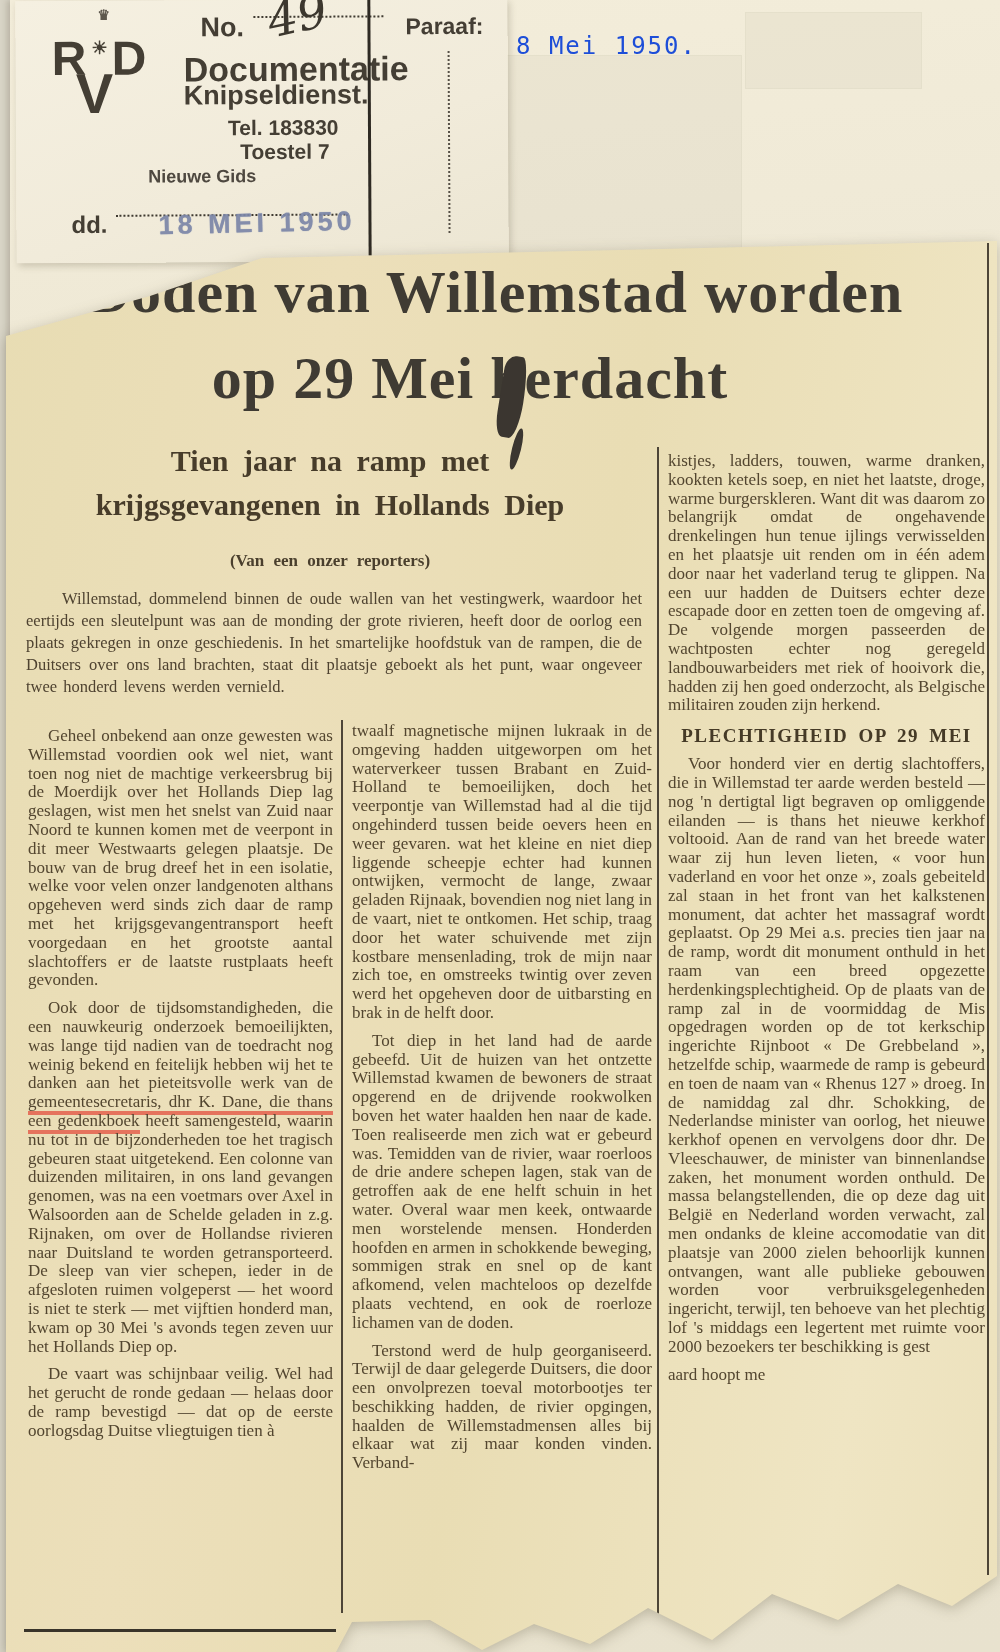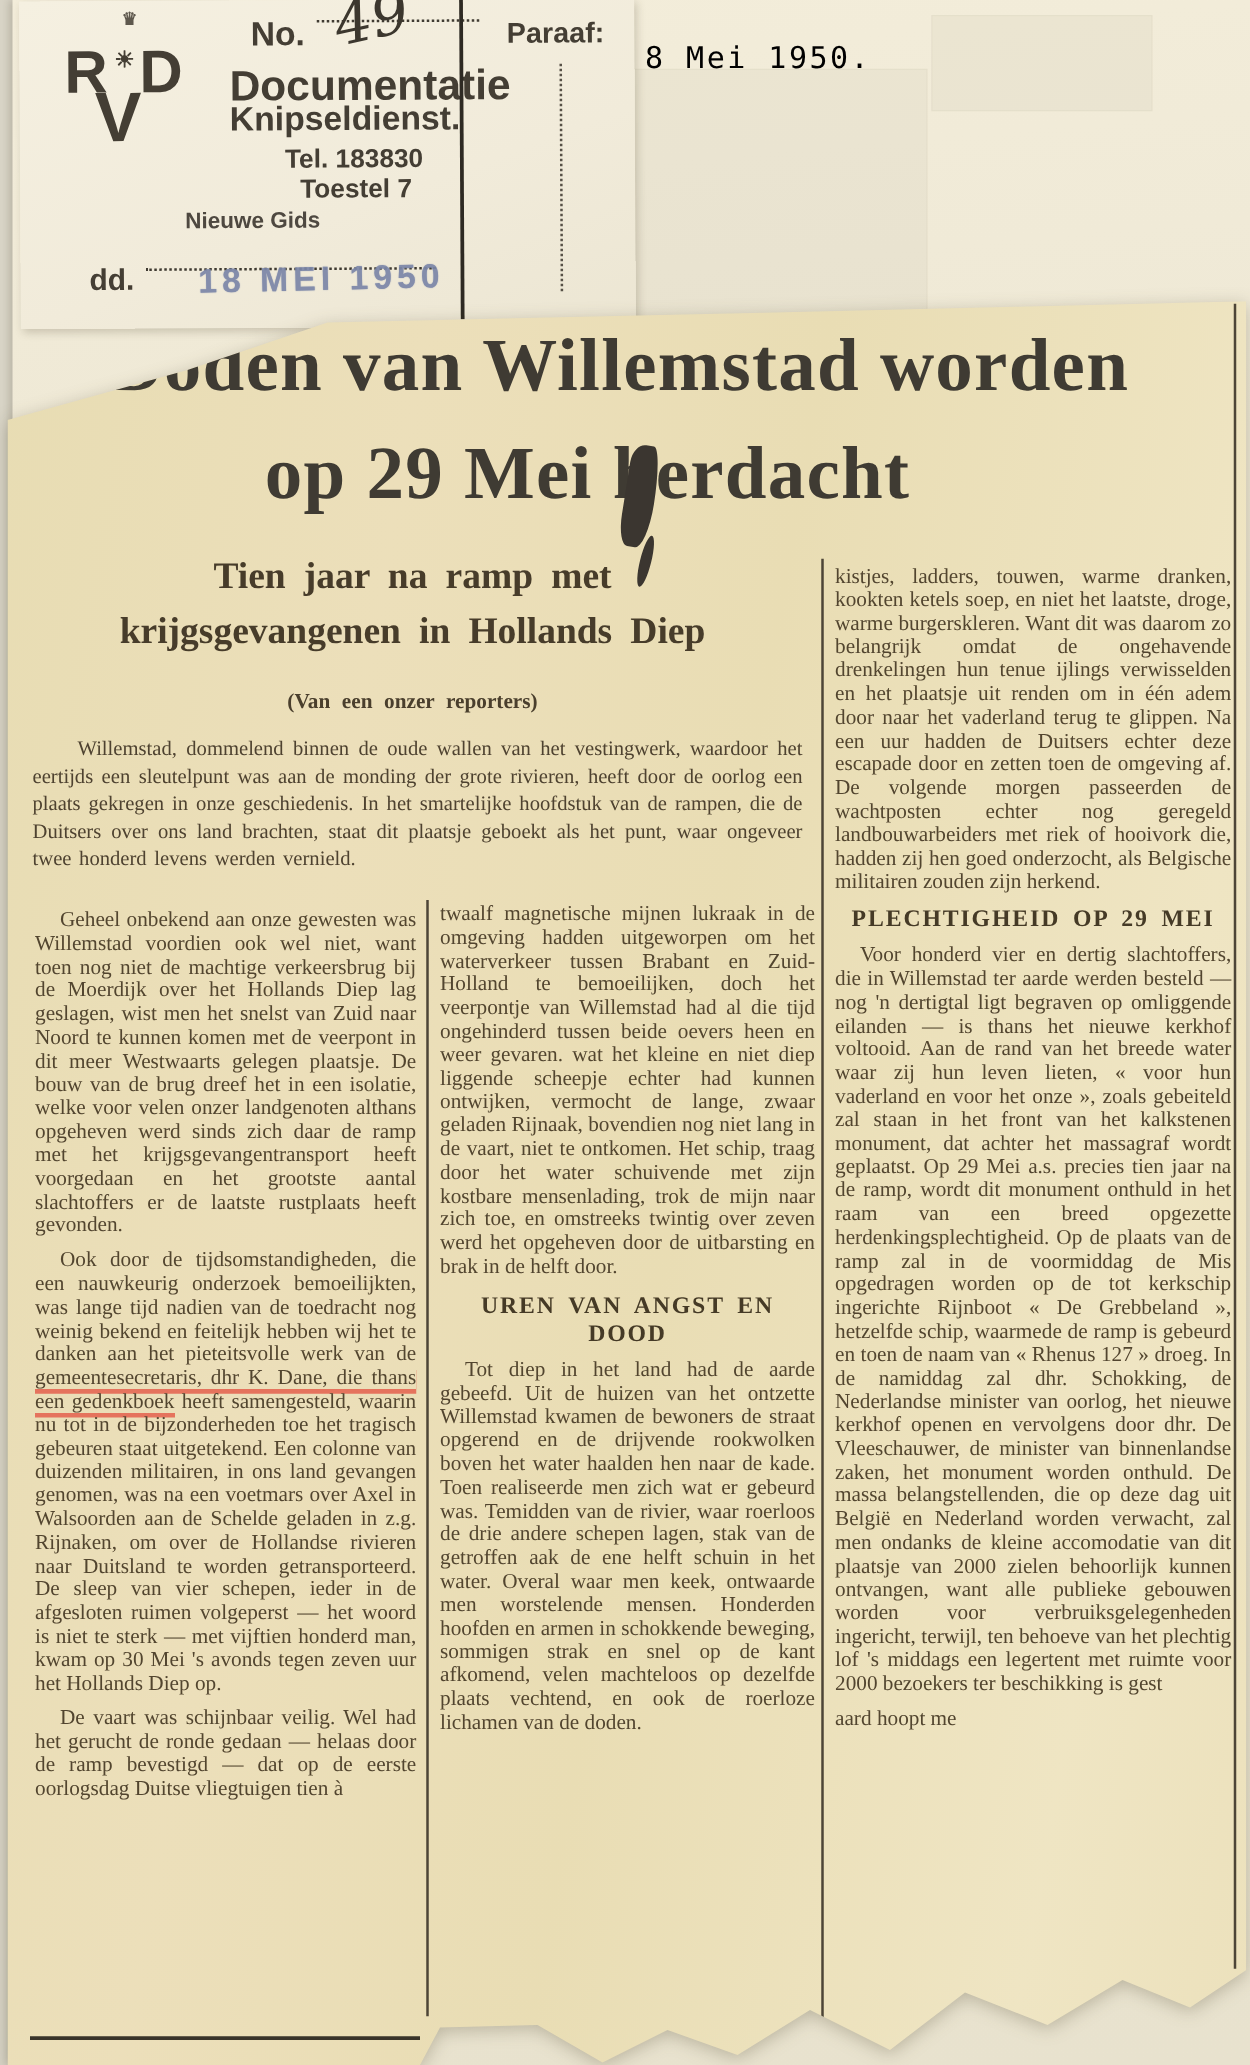--- a/index.html
+++ b/index.html
@@ -32,21 +32,21 @@
     position:absolute;font-family:"DejaVu Serif",serif;font-style:italic;
     font-size:47px;transform:rotate(-12deg);color:#3c372e;
   }
   .blue-stamp{
     position:absolute;font-family:"Liberation Sans",sans-serif;font-weight:bold;
     color:#7b86a8;opacity:.92;letter-spacing:4px;transform:rotate(-1deg);
     text-shadow:0 0 1px rgba(123,134,168,.8);white-space:nowrap;
   }
   .typed{
     position:absolute;font-family:"DejaVu Sans Mono",monospace;
-    color:#000000;letter-spacing:2px;white-space:nowrap;
+    color:#1d4ed8;letter-spacing:2px;white-space:nowrap;
   }
   
   .clip-wrap{position:absolute;left:0;top:0;width:1000px;height:1652px;filter:drop-shadow(0 3px 7px rgba(70,60,35,.28));}
   .clipping{
     position:absolute;left:0;top:0;width:1000px;height:1652px;
     background:linear-gradient(100deg,#e7dcb2 0%,#ecdfba 30%,#e9ddb4 55%,#efe5c3 85%,#ece1bc 100%);
     clip-path:polygon(6px 336px,150px 296px,262px 258px,620px 250px,997px 241px,
       997px 1576px,952px 1606px,898px 1584px,838px 1620px,772px 1594px,
       712px 1640px,648px 1608px,590px 1644px,534px 1624px,482px 1650px,
       430px 1620px,352px 1622px,336px 1652px,6px 1652px);
@@ -134,22 +134,22 @@
     <div class="intro">Willemstad, dommelend binnen de oude wallen van het vestingwerk, waardoor het eertijds een sleutelpunt was aan de monding der grote rivieren, heeft door de oorlog een plaats gekregen in onze geschiedenis. In het smartelijke hoofdstuk van de rampen, die de Duitsers over ons land brachten, staat dit plaatsje geboekt als het punt, waar ongeveer twee honderd levens werden vernield.</div>
 
     <div class="col" style="left:28px;top:727px;width:305px;">
       <p>Geheel onbekend aan onze gewesten was Willemstad voordien ook wel niet, want toen nog niet de machtige verkeersbrug bij de Moerdijk over het Hollands Diep lag geslagen, wist men het snelst van Zuid naar Noord te kunnen komen met de veerpont in dit meer Westwaarts gelegen plaatsje. De bouw van de brug dreef het in een isolatie, welke voor velen onzer landgenoten althans opgeheven werd sinds zich daar de ramp met het krijgsgevangentransport heeft voorgedaan en het grootste aantal slachtoffers er de laatste rustplaats heeft gevonden.</p>
       <p><span>Ook door de tijdsomstandigheden, die een nauwkeurig onderzoek bemoeilijkten, was lange tijd nadien van de toedracht nog weinig bekend en feitelijk hebben wij het te danken aan het pieteitsvolle werk van de </span><span class="redline">gemeentesecretaris, dhr K. Dane, die thans</span><span> </span><span class="redline">een gedenkboek</span><span> heeft samengesteld, waarin nu tot in de bijzonderheden toe het tragisch gebeuren staat uitgetekend. Een colonne van duizenden militairen, in ons land gevangen genomen, was na een voetmars over Axel in Walsoorden aan de Schelde geladen in z.g. Rijnaken, om over de Hollandse rivieren naar Duitsland te worden getransporteerd. De sleep van vier schepen, ieder in de afgesloten ruimen volgeperst — het woord is niet te sterk — met vijftien honderd man, kwam op 30 Mei 's avonds tegen zeven uur het Hollands Diep op.</span></p>
       <p>De vaart was schijnbaar veilig. Wel had het gerucht de ronde gedaan — helaas door de ramp bevestigd — dat op de eerste oorlogsdag Duitse vliegtuigen tien à</p>
     </div>
 
     <div class="col" style="left:352px;top:722px;width:300px;">
       <p class="no-indent">twaalf magnetische mijnen lukraak in de omgeving hadden uitgeworpen om het waterverkeer tussen Brabant en Zuid-Holland te bemoeilijken, doch het veerpontje van Willemstad had al die tijd ongehinderd tussen beide oevers heen en weer gevaren. wat het kleine en niet diep liggende scheepje echter had kunnen ontwijken, vermocht de lange, zwaar geladen Rijnaak, bovendien nog niet lang in de vaart, niet te ontkomen. Het schip, traag door het water schuivende met zijn kostbare mensenlading, trok de mijn naar zich toe, en omstreeks twintig over zeven werd het opgeheven door de uitbarsting en brak in de helft door.</p>
-      <p class="sec-head">UREN VAN ANGST EN DOOD</p>
       <p>Tot diep in het land had de aarde gebeefd. Uit de huizen van het ontzette Willemstad kwamen de bewoners de straat opgerend en de drijvende rookwolken boven het water haalden hen naar de kade. Toen realiseerde men zich wat er gebeurd was. Temidden van de rivier, waar roerloos de drie andere schepen lagen, stak van de getroffen aak de ene helft schuin in het water. Overal waar men keek, ontwaarde men worstelende mensen. Honderden hoofden en armen in schokkende beweging, sommigen strak en snel op de kant afkomend, velen machteloos op dezelfde plaats vechtend, en ook de roerloze lichamen van de doden.</p>
+      <p>Terstond werd de hulp georganiseerd. Terwijl de daar gelegerde Duitsers, die door een onvolprezen toeval motorbootjes ter beschikking hadden, de rivier opgingen, haalden de Willemstadmensen alles bij elkaar wat zij maar konden vinden. Verband-</p>
     </div>
 
     <div class="col" style="left:668px;top:452px;width:317px;">
       <p class="no-indent">kistjes, ladders, touwen, warme dranken, kookten ketels soep, en niet het laatste, droge, warme burgerskleren. Want dit was daarom zo belangrijk omdat de ongehavende drenkelingen hun tenue ijlings verwisselden en het plaatsje uit renden om in één adem door naar het vaderland terug te glippen. Na een uur hadden de Duitsers echter deze escapade door en zetten toen de omgeving af. De volgende morgen passeerden de wachtposten echter nog geregeld landbouwarbeiders met riek of hooivork die, hadden zij hen goed onderzocht, als Belgische militairen zouden zijn herkend.</p>
       <p class="sec-head" style="margin-top:0 !important;">PLECHTIGHEID OP 29 MEI</p>
       <p>Voor honderd vier en dertig slachtoffers, die in Willemstad ter aarde werden besteld — nog 'n dertigtal ligt begraven op omliggende eilanden — is thans het nieuwe kerkhof voltooid. Aan de rand van het breede water waar zij hun leven lieten, « voor hun vaderland en voor het onze », zoals gebeiteld zal staan in het front van het kalkstenen monument, dat achter het massagraf wordt geplaatst. Op 29 Mei a.s. precies tien jaar na de ramp, wordt dit monument onthuld in het raam van een breed opgezette herdenkingsplechtigheid. Op de plaats van de ramp zal in de voormiddag de Mis opgedragen worden op de tot kerkschip ingerichte Rijnboot « De Grebbeland », hetzelfde schip, waarmede de ramp is gebeurd en toen de naam van « Rhenus 127 » droeg. In de namiddag zal dhr. Schokking, de Nederlandse minister van oorlog, het nieuwe kerkhof openen en vervolgens door dhr. De Vleeschauwer, de minister van binnenlandse zaken, het monument worden onthuld. De massa belangstellenden, die op deze dag uit België en Nederland worden verwacht, zal men ondanks de kleine accomodatie van dit plaatsje van 2000 zielen behoorlijk kunnen ontvangen, want alle publieke gebouwen worden voor verbruiksgelegenheden ingericht, terwijl, ten behoeve van het plechtig lof 's middags een legertent met ruimte voor 2000 bezoekers ter beschikking is gest</p>
       <p class="no-indent">aard hoopt me</p>
     </div>
 
     <div class="vrule" style="left:341px;top:720px;height:893px;"></div>

